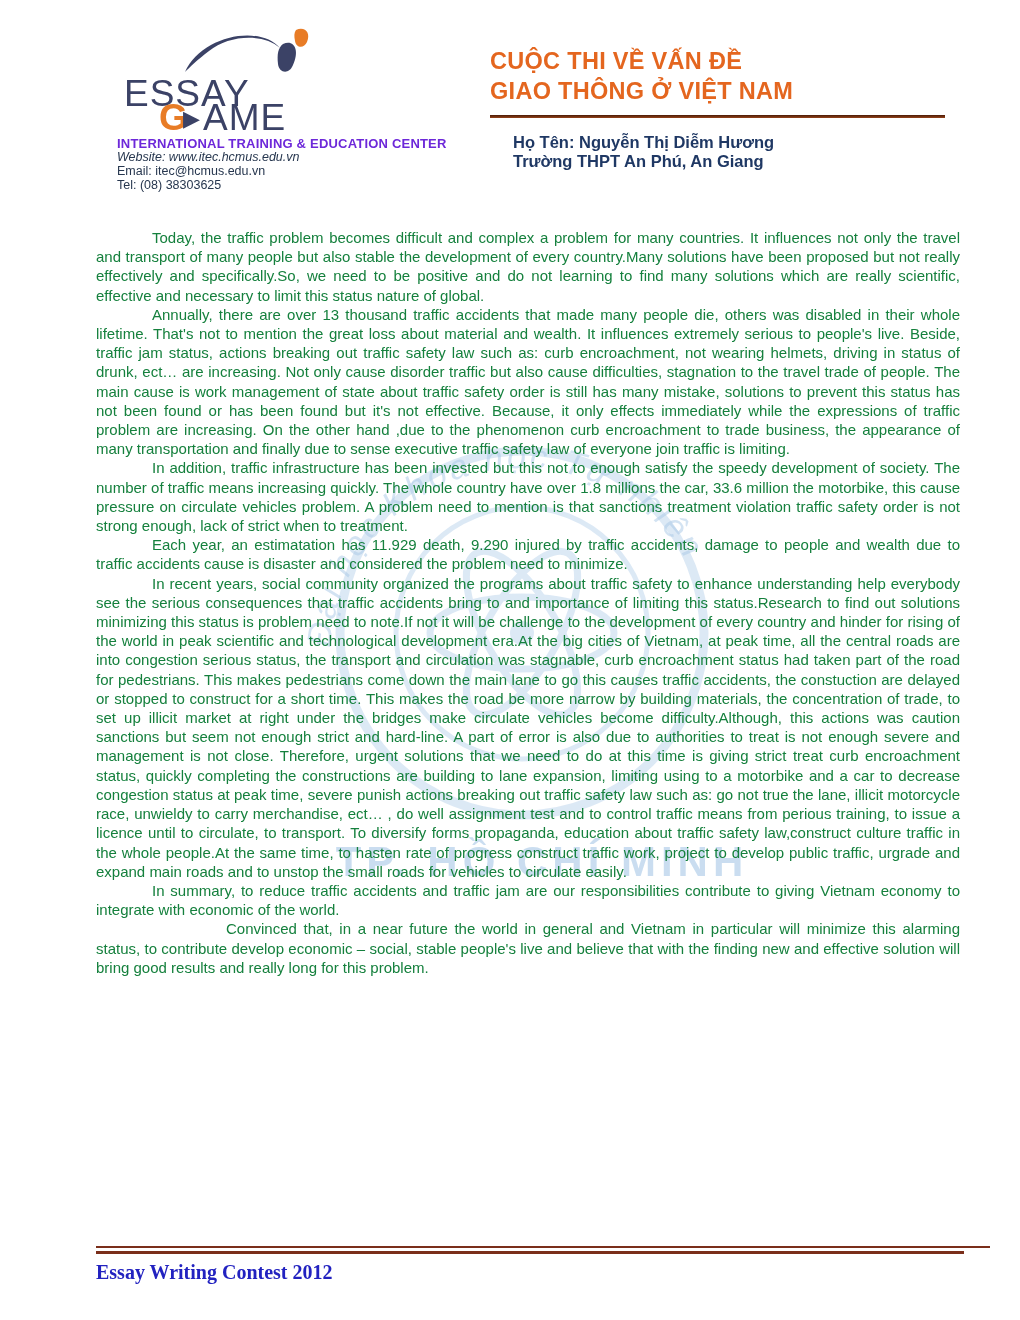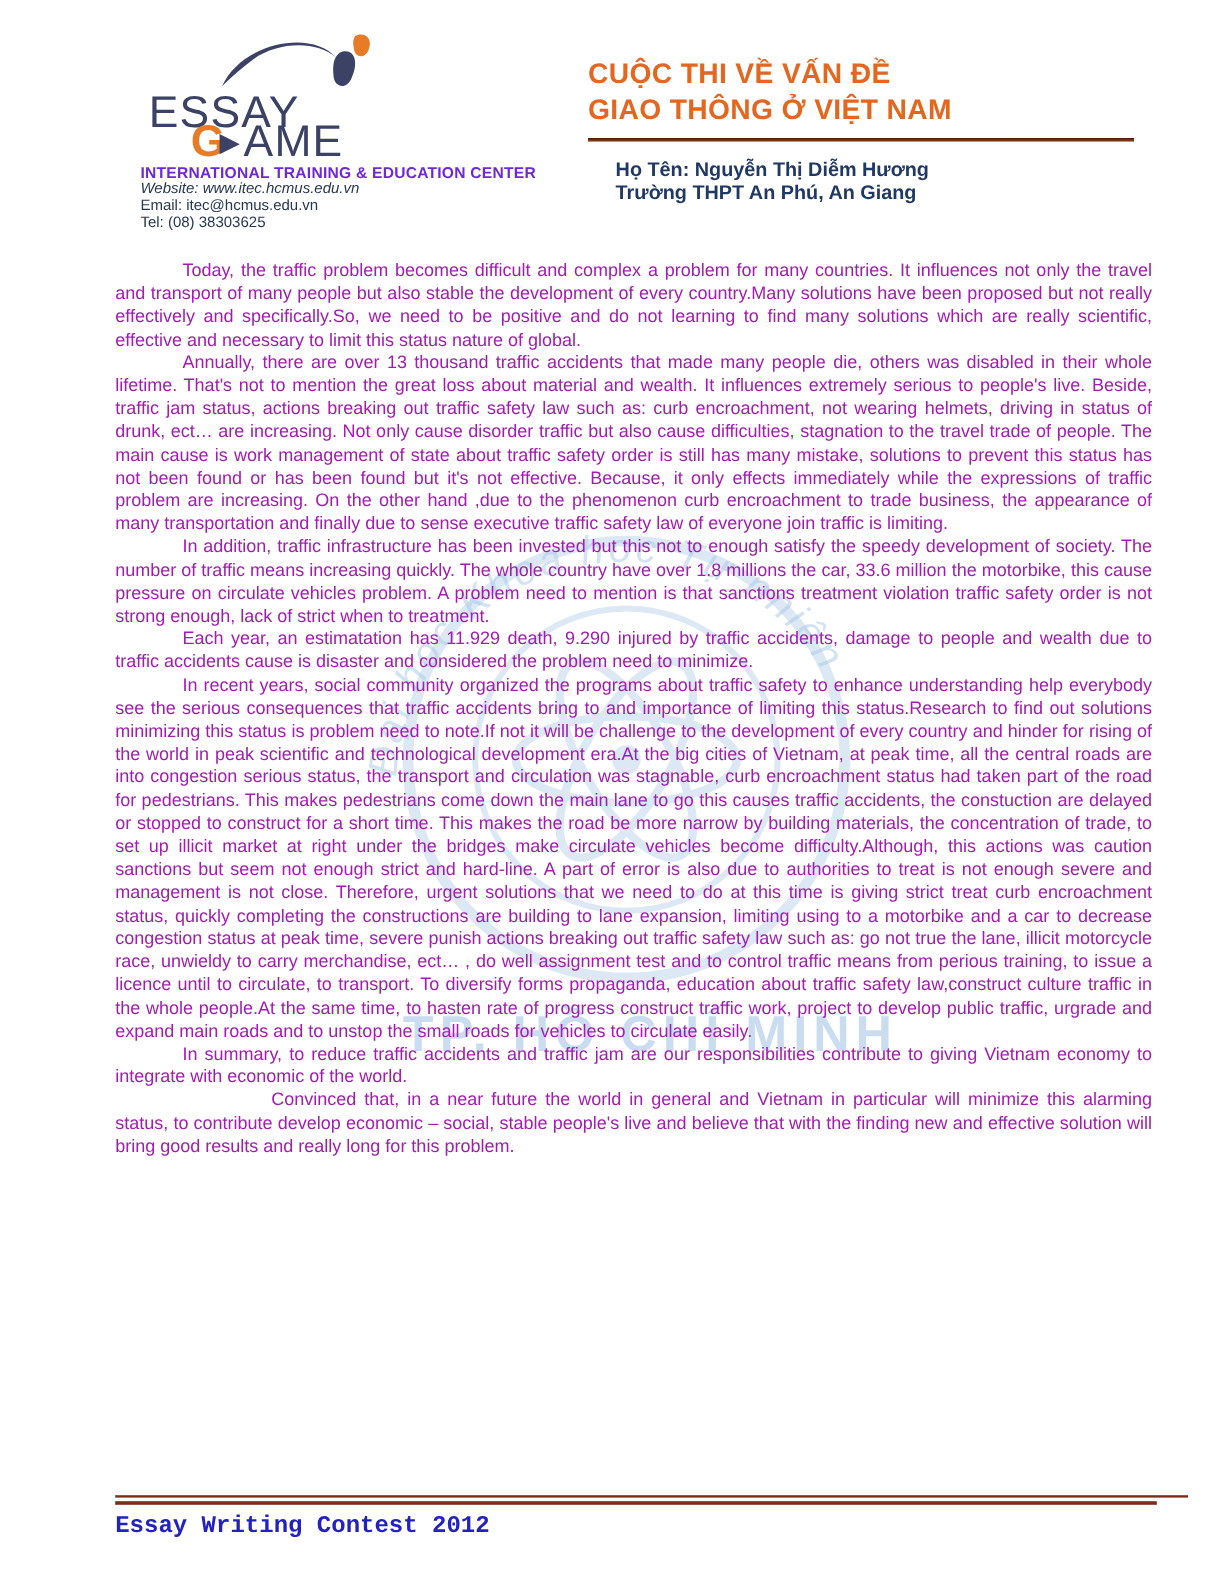--- a/index.html
+++ b/index.html
@@ -31,31 +31,31 @@
     font-size:23.5px; font-weight:bold; color:#e4661f; line-height:30px;
     letter-spacing:.3px;
   }
   .title-rule {
     margin-top:9px; width:455px; height:3px;
     background:linear-gradient(180deg,#4a1a06,#95431a);
   }
   .entrant { margin-top:15px; color:#1f3864; font-weight:bold; font-size:16.5px; line-height:18.5px;margin-left:23px; }
   
   .essay {
-    position:absolute; left:96px; top:216px; width:864px;
-    font-size:15px; line-height:19.2px; color:#a21caf; text-align:justify;
+    position:absolute; left:96px; top:228px; width:864px;
+    font-size:15px; line-height:19.2px; color:#15803d; text-align:justify;
   }
   .essay p { text-indent:56px; }
   .essay p.deep-indent { text-indent:130px; }
   
   .footer-rule-thin  { position:absolute; left:96px; top:1246px; width:894px; height:2px; background:#7a2e1a; }
   .footer-rule-thick { position:absolute; left:96px; top:1251px; width:868px; height:3px; background:#7a2e1a; }
   .footer-text {
     position:absolute; left:96px; top:1261px;
-    font-family:Liberation Mono, monospace;
+    font-family:Liberation Serif, serif;
     font-size:20px; font-weight:bold; color:#2222c0;
   }
 </style>
 </head>
 <body>
 
 <div class="page">
 
   <svg class="watermark" viewBox="0 0 545 495" xmlns="http://www.w3.org/2000/svg">
     <g fill="none" stroke="#aecbe8" opacity="0.42">

